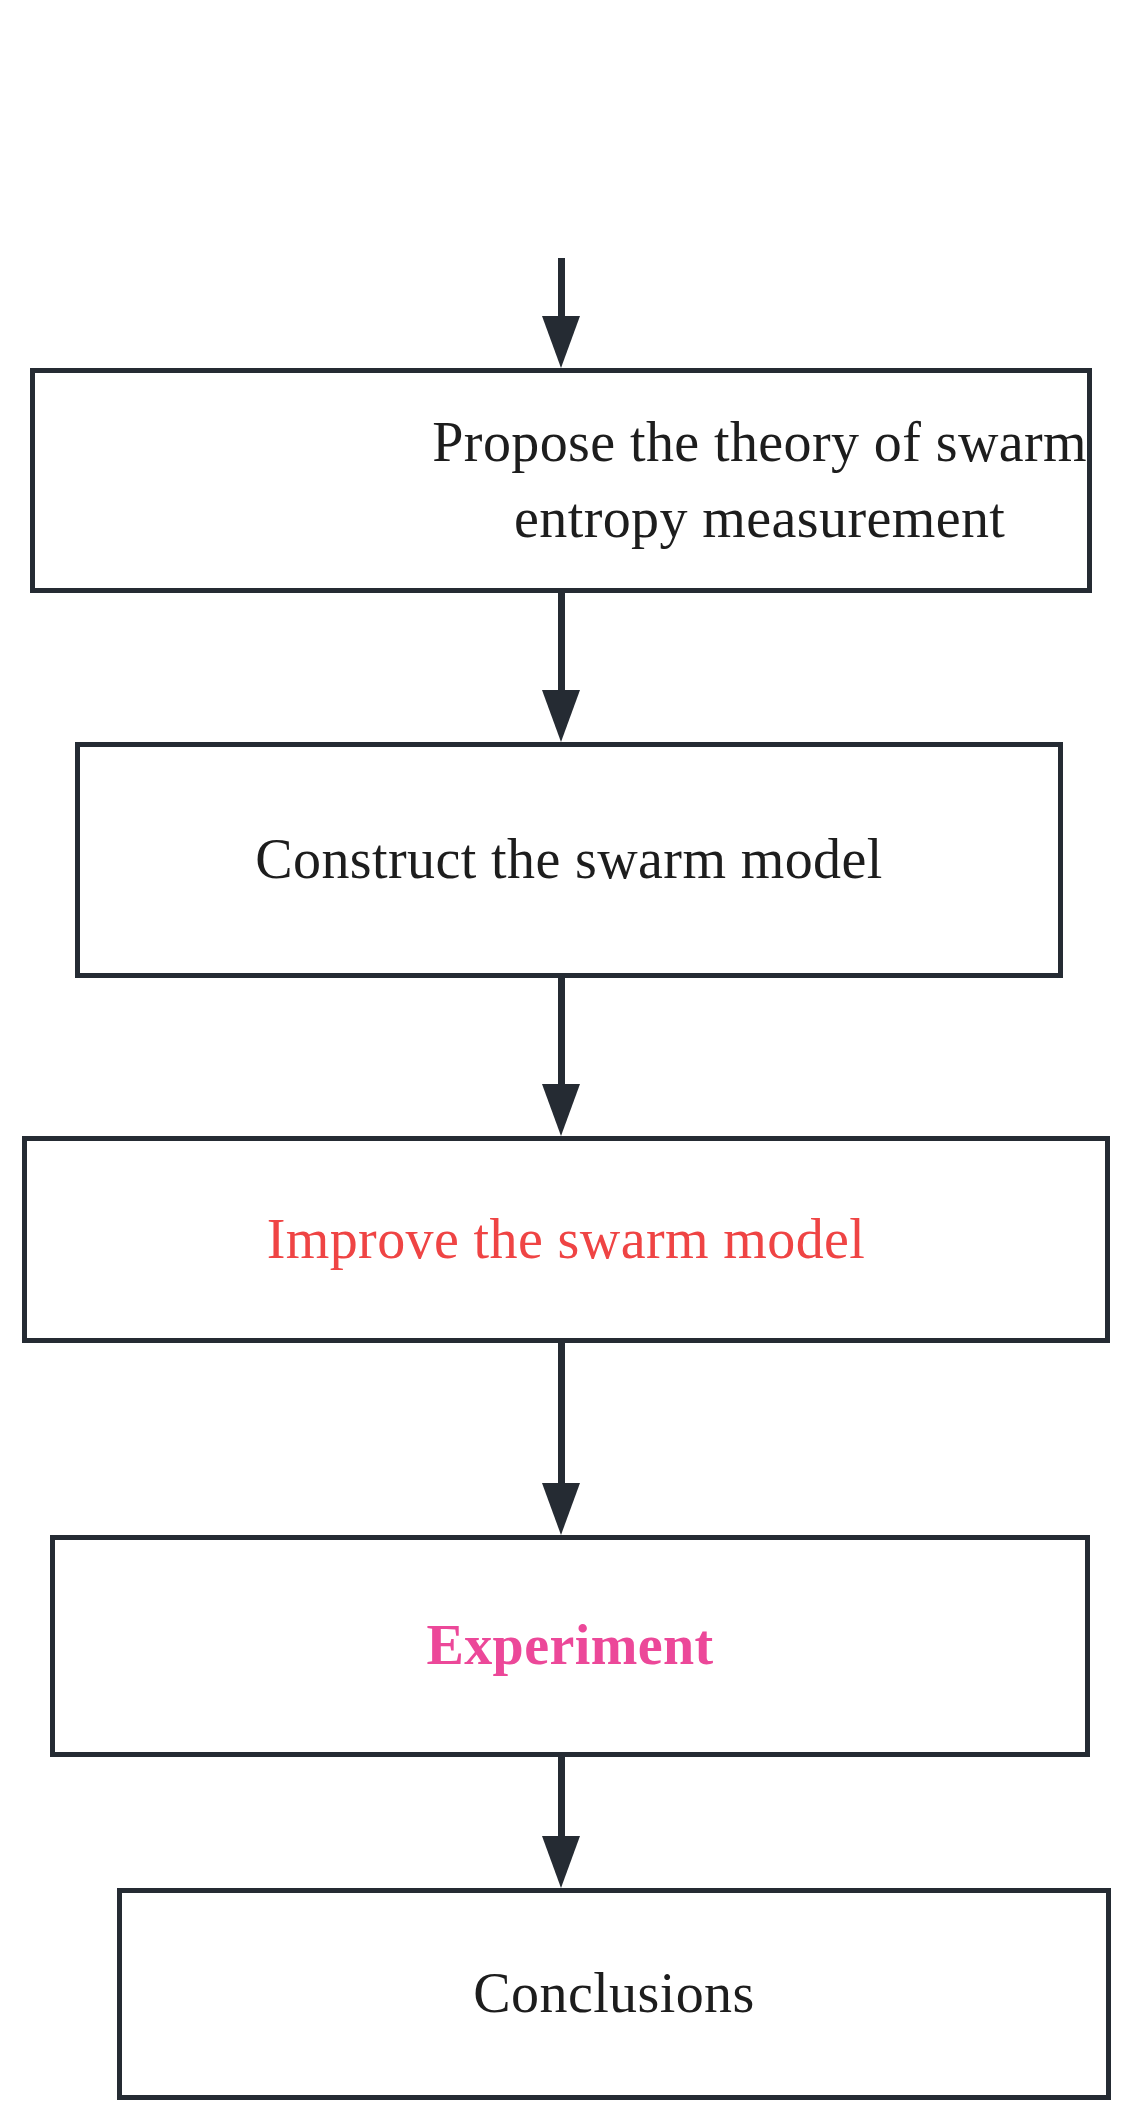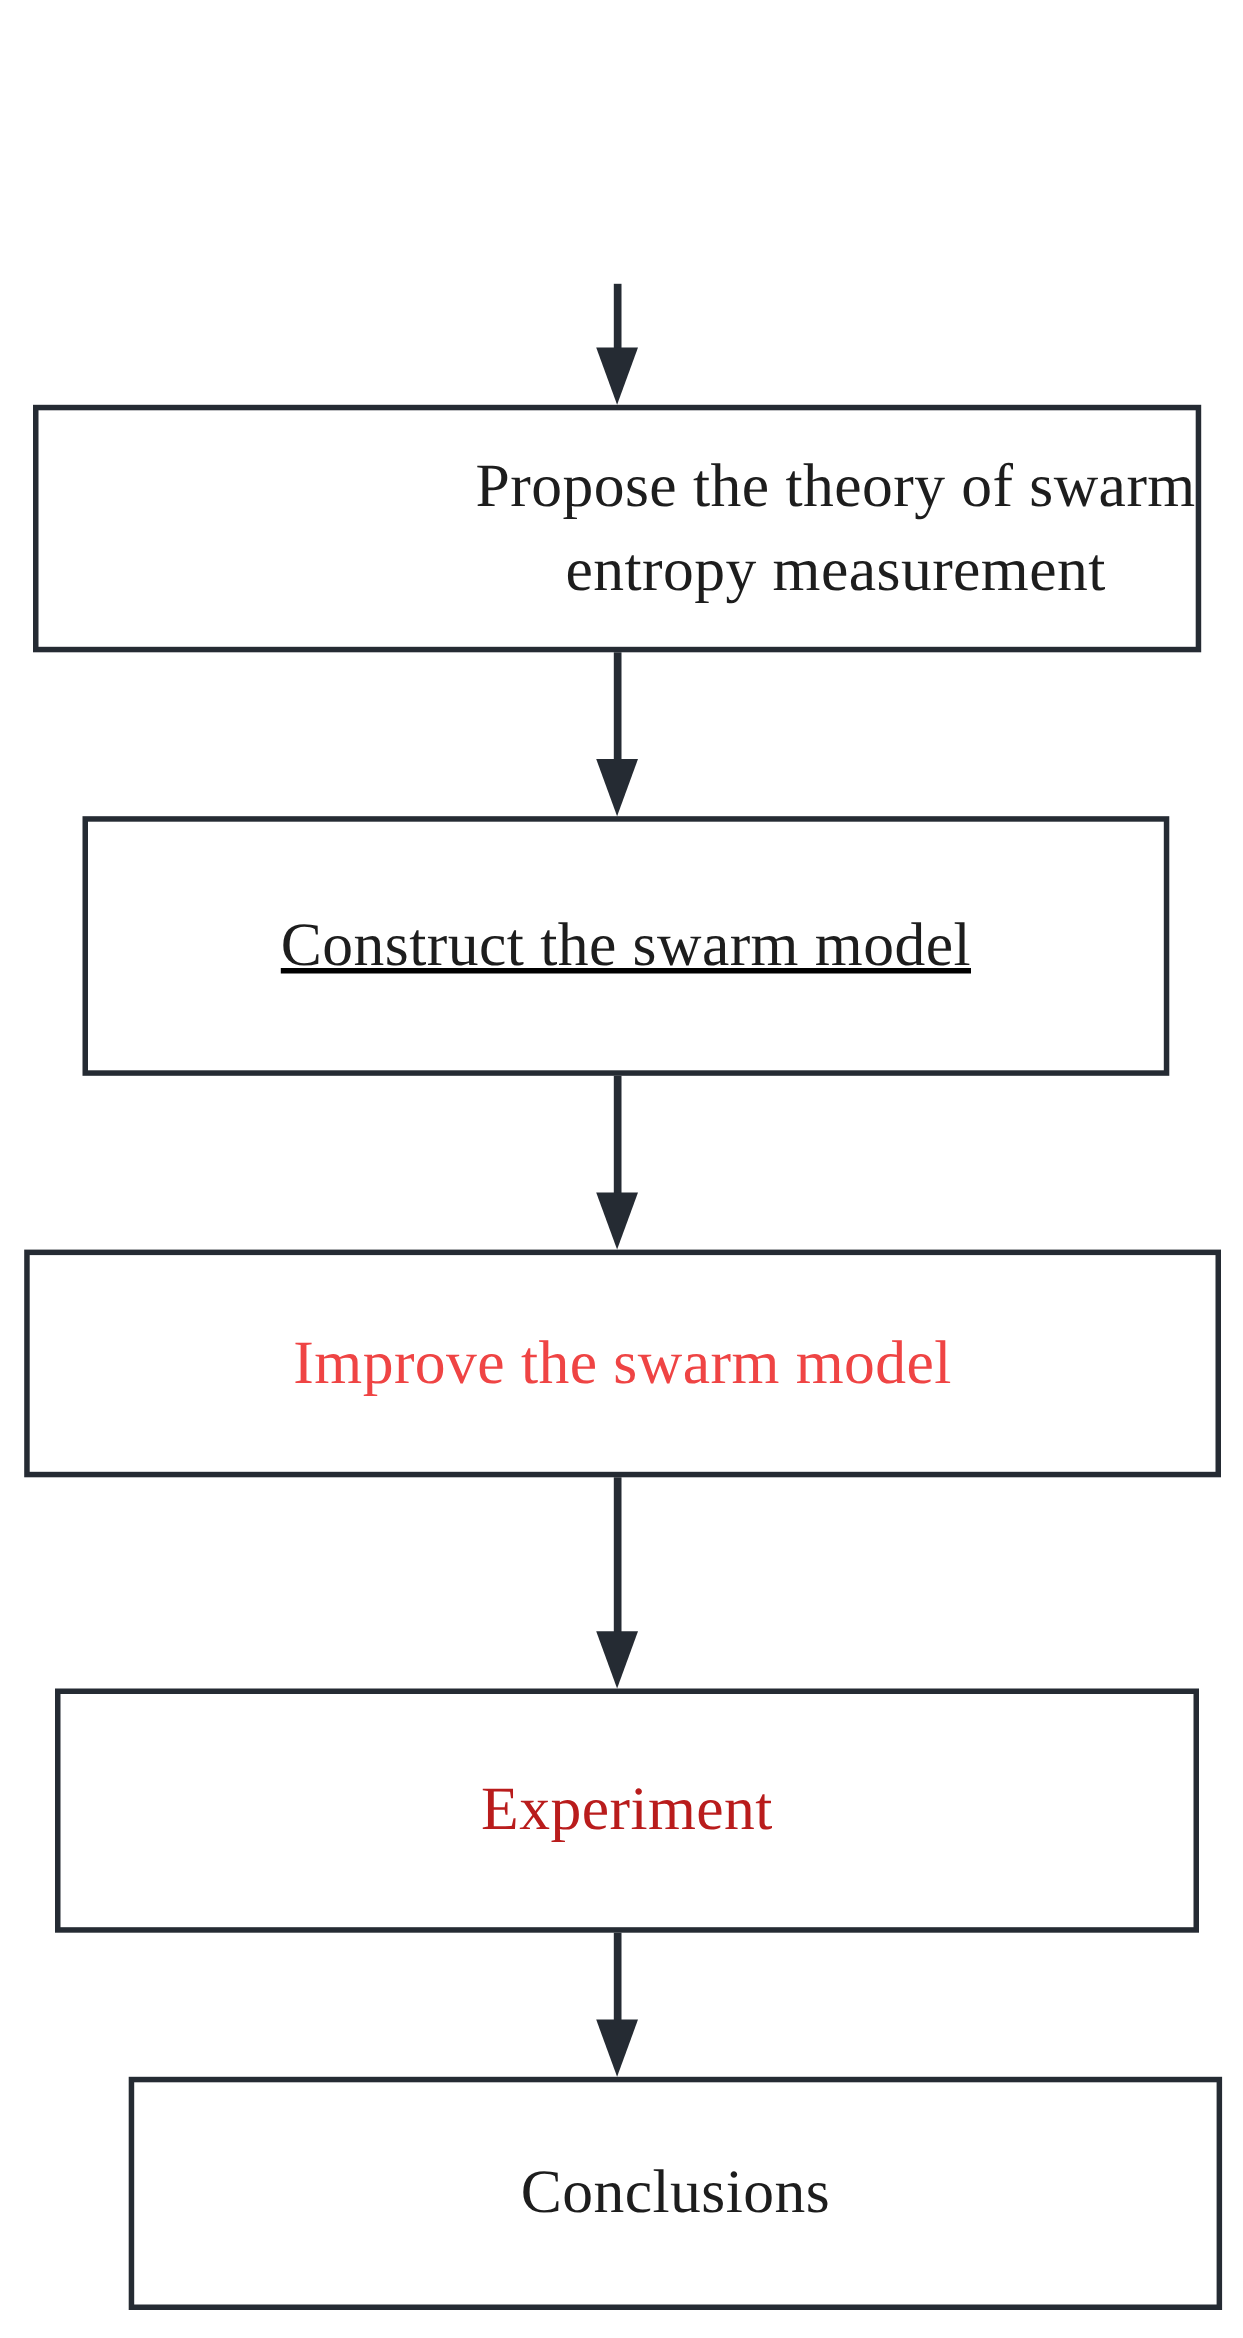--- a/index.html
+++ b/index.html
@@ -60,30 +60,30 @@
 <body>
 
 <div id="canvas" style="background: rgb(255, 255, 255);">
 
 
   <div class="node" style="left: 30px; top: 368px; width: 1062px; height: 225px; border-color: rgb(37, 43, 51); justify-content: flex-end;">
     <span class="node-label" style="color: rgb(29, 29, 29);">Propose the theory of swarm
 entropy measurement</span>
   </div>
 
-  <div class="node" style="left: 75px; top: 742px; width: 988px; height: 236px; border-color: rgb(37, 43, 51); text-decoration: underline;">
+  <div class="node" style="left: 75px; top: 742px; width: 988px; height: 236px; border-color: rgb(37, 43, 51);">
     <span class="node-label" style="color: rgb(29, 29, 29);">Construct the swarm model</span>
   </div>
 
   <div class="node" style="left: 22px; top: 1136px; width: 1088px; height: 207px; border-color: rgb(37, 43, 51);">
     <span class="node-label" style="color: #ef4444;">Improve the swarm model</span>
   </div>
 
   <div class="node" style="left: 50px; top: 1535px; width: 1040px; height: 222px; border-color: rgb(37, 43, 51);">
-    <span class="node-label" style="color: #b91c1c;">Experiment</span>
+    <span class="node-label" style="color: #ec4899; font-weight: bold;">Experiment</span>
   </div>
 
   <div class="node" style="left: 73px; top: 1888px; width: 994px; height: 212px; border-color: rgb(37, 43, 51); margin-left: 44px;">
     <span class="node-label" style="color: rgb(29, 29, 29);">Conclusions</span>
   </div>
 
   <div class="connector" style="left: 561px; top: 258px; height: 110px;">
     <div class="stem" style="height: 60px; background: rgb(37, 43, 51);"></div>
     <div class="head" style="top: 58px; border-top-color: rgb(37, 43, 51);"></div>
   </div>

